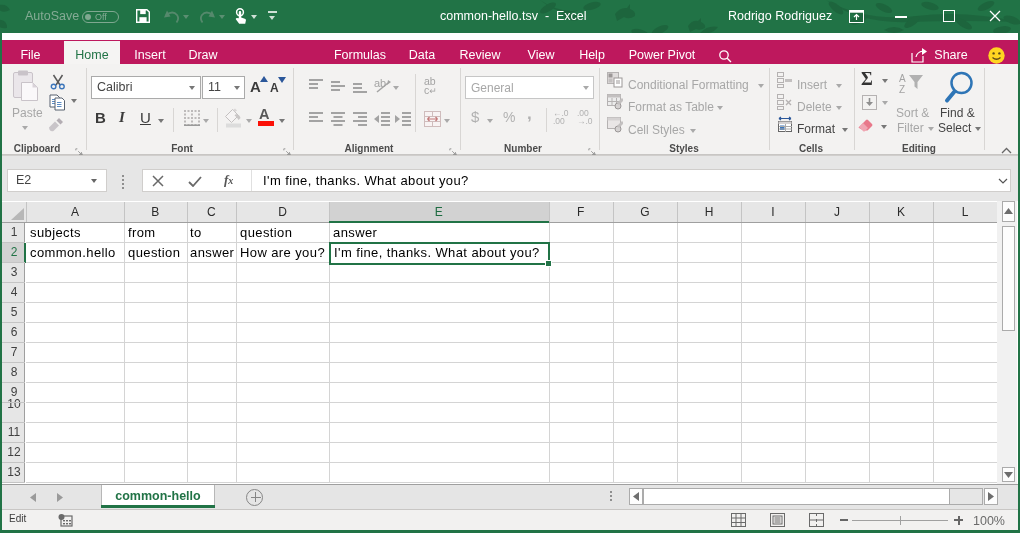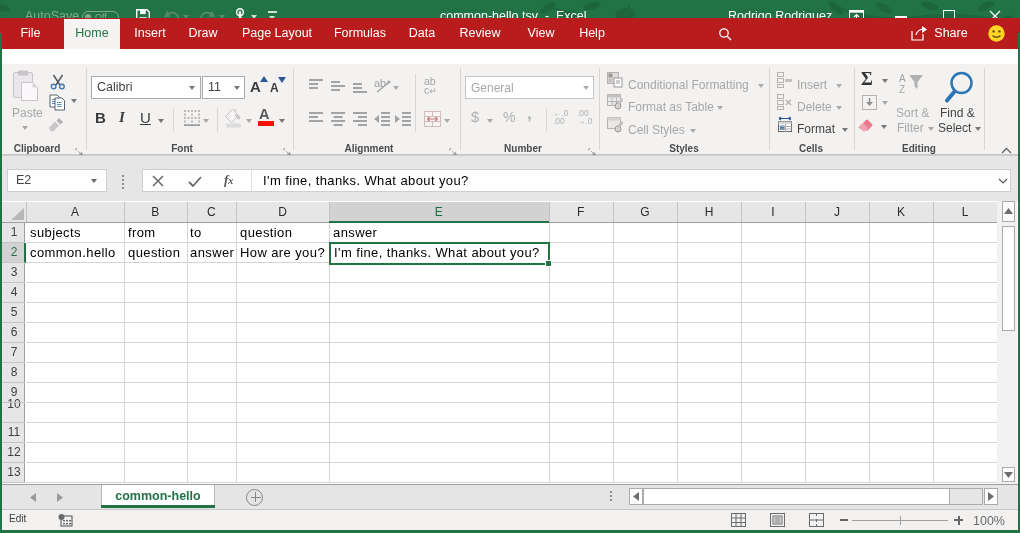--- a/index.html
+++ b/index.html
@@ -1,21 +1,21 @@
 <!DOCTYPE html>
 <html><head>
 <meta charset="utf-8">
 <style>
 * { margin:0; padding:0; box-sizing:border-box; }
 html,body { width:1020px; height:533px; overflow:hidden; }
 #app { position:relative; width:1020px; height:533px; font-family:"Liberation Sans",sans-serif; background:#fff; overflow:hidden; }
 .abs { position:absolute; }
 
 #titlebar { left:0; top:0; width:1020px; height:33px; background:#217346; overflow:hidden; }
-#tabrow { left:0; top:18px; width:1020px; height:31px; background:#b91c1c; }
+#tabrow { left:0; top:40px; width:1020px; height:31px; background:#be185d; }
 .ttxt { position:absolute; color:#fff; font-size:12.5px; white-space:nowrap; }
 .tabtxt { position:absolute; top:0; height:31px; line-height:30px; color:#fff; font-size:12.5px; text-align:center; }
 #hometab { position:absolute; left:64px; top:1px; width:56px; height:30px; background:#f5f4f3; color:#217346; font-size:12.5px; text-align:center; line-height:29px; }
 
 #ribbon { left:0; top:64px; width:1020px; height:91px; background:#f3f2f1; border-bottom:1px solid #c8c6c4; }
 .gsep { position:absolute; top:4px; width:1px; height:82px; background:#d8d6d4; }
 .glabel { position:absolute; top:79px; font-size:10px; color:#4b4b4b; white-space:nowrap; transform:translateX(-50%);font-weight:bold; }
 .dd { position:absolute; width:0; height:0; border-left:3.5px solid transparent; border-right:3.5px solid transparent; border-top:4px solid #777; }
 .dd.dis { border-top-color:#a9a9a9; }
 .rtxt { position:absolute; font-size:12px; color:#444; white-space:nowrap; }
@@ -103,26 +103,26 @@
     <div style="position:absolute;left:943px;top:10px;width:12px;height:12px;border:1px solid #fff;"></div>
     <svg width="12" height="12" style="position:absolute;left:989px;top:10px" viewBox="0 0 12 12">
       <path stroke="#fff" stroke-width="1.3" d="M1 1 L11 11 M11 1 L1 11"></path>
     </svg>
   </div>
   <div id="tabrow" class="abs">
     <div class="tabtxt" style="left:8px;width:45px;">File</div>
     <div id="hometab">Home</div>
     <div class="tabtxt" style="left:130px;width:40px;">Insert</div>
     <div class="tabtxt" style="left:183px;width:40px;">Draw</div>
-    <div class="tabtxt" style="left:238px;width:78px;">Page Layout</div>
     <div class="tabtxt" style="left:329px;width:62px;">Formulas</div>
     <div class="tabtxt" style="left:404px;width:36px;">Data</div>
     <div class="tabtxt" style="left:455px;width:50px;">Review</div>
     <div class="tabtxt" style="left:521px;width:40px;">View</div>
     <div class="tabtxt" style="left:574px;width:36px;">Help</div>
+    <div class="tabtxt" style="left:624px;width:76px;">Power Pivot</div>
     <svg width="14" height="14" style="position:absolute;left:718px;top:9px" viewBox="0 0 14 14">
       <circle cx="6" cy="6" r="4.2" fill="none" stroke="#fff" stroke-width="1.3"></circle>
       <path stroke="#fff" stroke-width="1.3" d="M9.2 9.2 L13 13"></path>
     </svg>
     <svg width="17" height="15" style="position:absolute;left:911px;top:8px" viewBox="0 0 17 15">
       <path fill="none" stroke="#fff" stroke-width="1.2" d="M1 5 v9 h11 v-6"></path>
       <path fill="none" stroke="#fff" stroke-width="1.2" d="M5 9 q 1 -5 7 -6"></path>
       <path fill="#fff" d="M11 0 L16 3.5 L11 7 z"></path>
     </svg>
     <div class="tabtxt" style="left:932px;width:38px;">Share</div>

